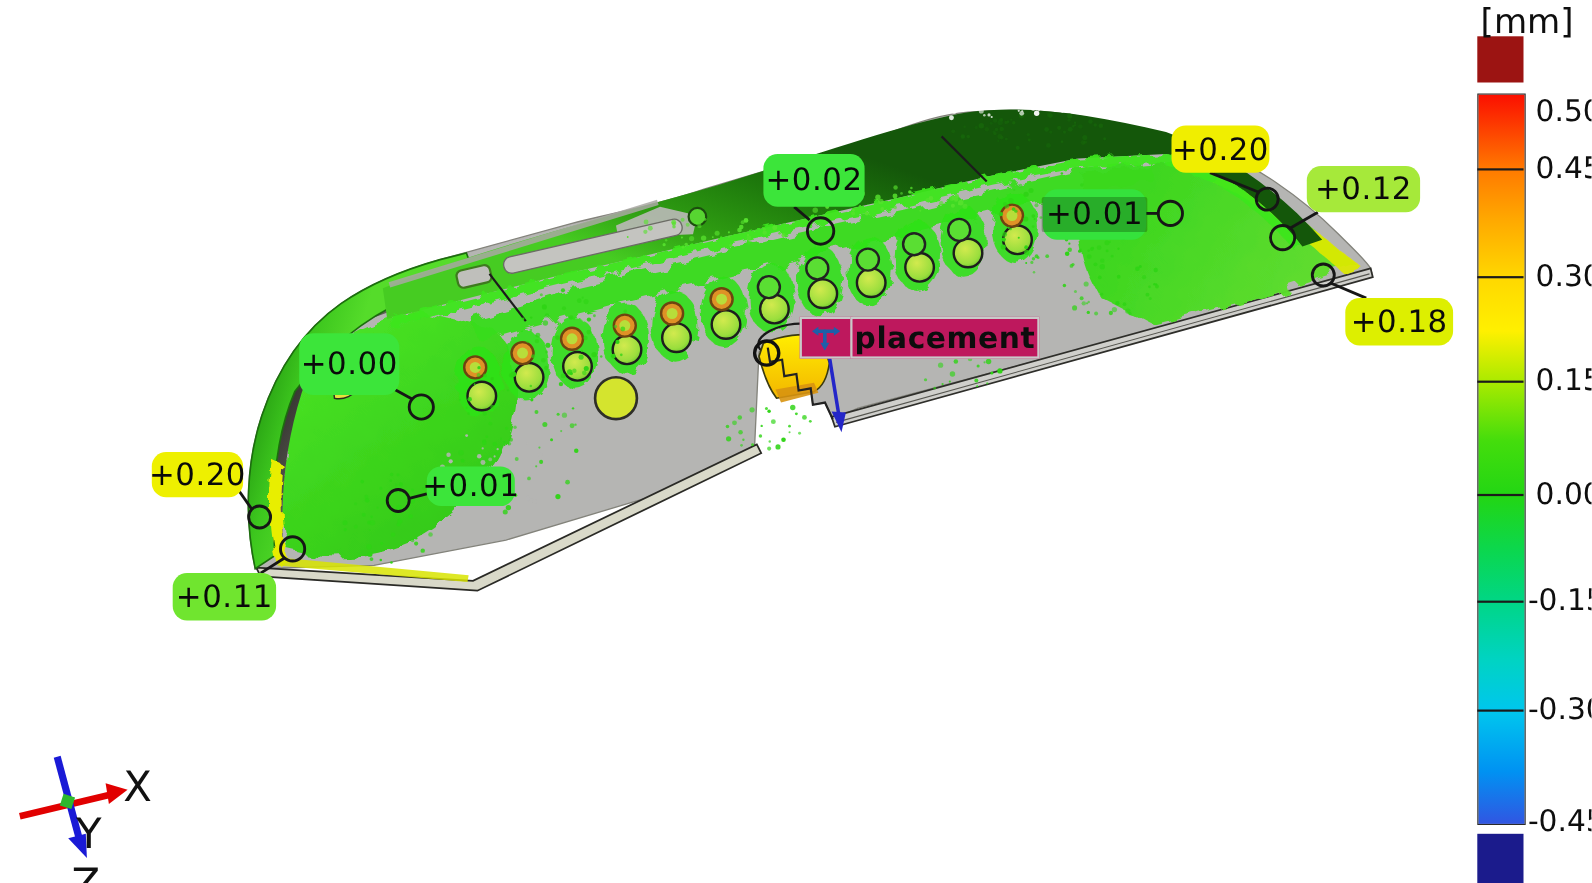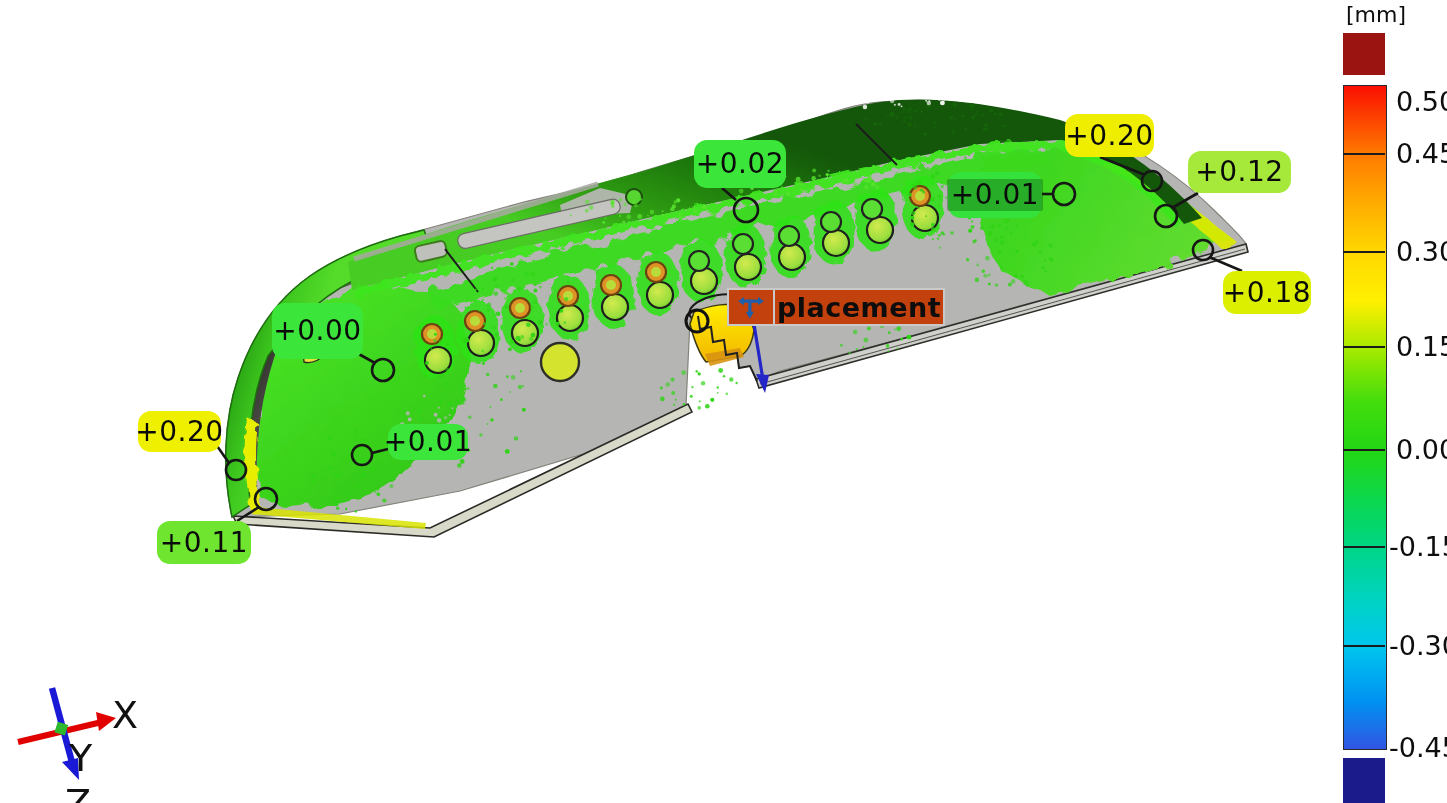--- a/index.html
+++ b/index.html
@@ -5,30 +5,30 @@
   html,body{margin:0;padding:0;background:#fff;}
   #stage{position:relative;width:1447px;height:803px;overflow:hidden;background:#fff;
          font-family:"DejaVu Sans","Liberation Sans",sans-serif;}
   #scene{position:absolute;left:0;top:0;}
   
   .dev-label{position:absolute;display:flex;align-items:center;justify-content:center;
              border-radius:13px;color:#0a0a0a;font-size:28px;line-height:1;
              letter-spacing:0.5px;white-space:nowrap;z-index:5;}
   .dev-label .sel{background:rgba(10,50,0,0.30);padding:2px 4px;border-radius:2px;}
   
-  .plc-box{position:absolute;background:#c2410c;border:2px solid #c9c9c9;
+  .plc-box{position:absolute;background:#be185d;border:2px solid #c9c9c9;
            display:flex;align-items:center;justify-content:center;z-index:5;}
   #placement-text{font-weight:bold;font-size:27px;color:#0d0d0d;letter-spacing:0.5px;}
   
   .cbar{position:absolute;z-index:4;}
   #cbar-grad{border:1px solid #2a2a2a;}
   .cbar-tick{position:absolute;height:2px;background:#1b1b1b;z-index:6;}
   .cbar-label{position:absolute;transform:translateY(-52%);font-size:27px;color:#0e0e0e;
               white-space:nowrap;z-index:6;}
-  #mm-label{position:absolute;font-size:22px;color:#0e0e0e;z-index:6;}
+  #mm-label{position:absolute;font-size:31px;color:#0e0e0e;z-index:6;}
 </style>
 </head>
 <body>
 
 <div id="stage">
 
   <svg id="scene" width="1447" height="803" viewBox="0 0 1447 803">
     <defs>
       <filter id="rough" x="-25%" y="-25%" width="150%" height="150%">
         <feTurbulence type="fractalNoise" baseFrequency="0.055" numOctaves="2" seed="7" result="n"></feTurbulence>
@@ -739,21 +739,21 @@
       </div>
       <div class="dev-label" style="left: 948px; top: 172px; width: 94px; height: 46px; background: rgb(53, 226, 60);">
         <span class="sel">+0.01</span>
       </div>
       <div class="dev-label" style="left: 1065px; top: 114px; width: 89px; height: 43px; background: rgb(240, 238, 0);">
         <span>+0.20</span>
       </div>
       <div class="dev-label" style="left: 1188px; top: 151px; width: 103px; height: 42px; background: rgb(166, 233, 58);">
         <span>+0.12</span>
       </div>
-      <div class="dev-label" style="left: 1223px; top: 271px; width: 88px; height: 43px; background: rgb(221, 239, 0);">
+      <div class="dev-label" style="left: 1223px; top: 271px; width: 98px; height: 43px; background: rgb(221, 239, 0);">
         <span>+0.18</span>
       </div>
       <div class="dev-label" style="left: 272px; top: 303px; width: 91px; height: 56px; background: rgb(60, 229, 58);">
         <span>+0.00</span>
       </div>
       <div class="dev-label" style="left: 138px; top: 411px; width: 83px; height: 41px; background: rgb(238, 240, 0);">
         <span>+0.20</span>
       </div>
       <div class="dev-label" style="left: 388px; top: 424px; width: 80px; height: 36px; background: rgb(60, 229, 58);">
         <span>+0.01</span>

